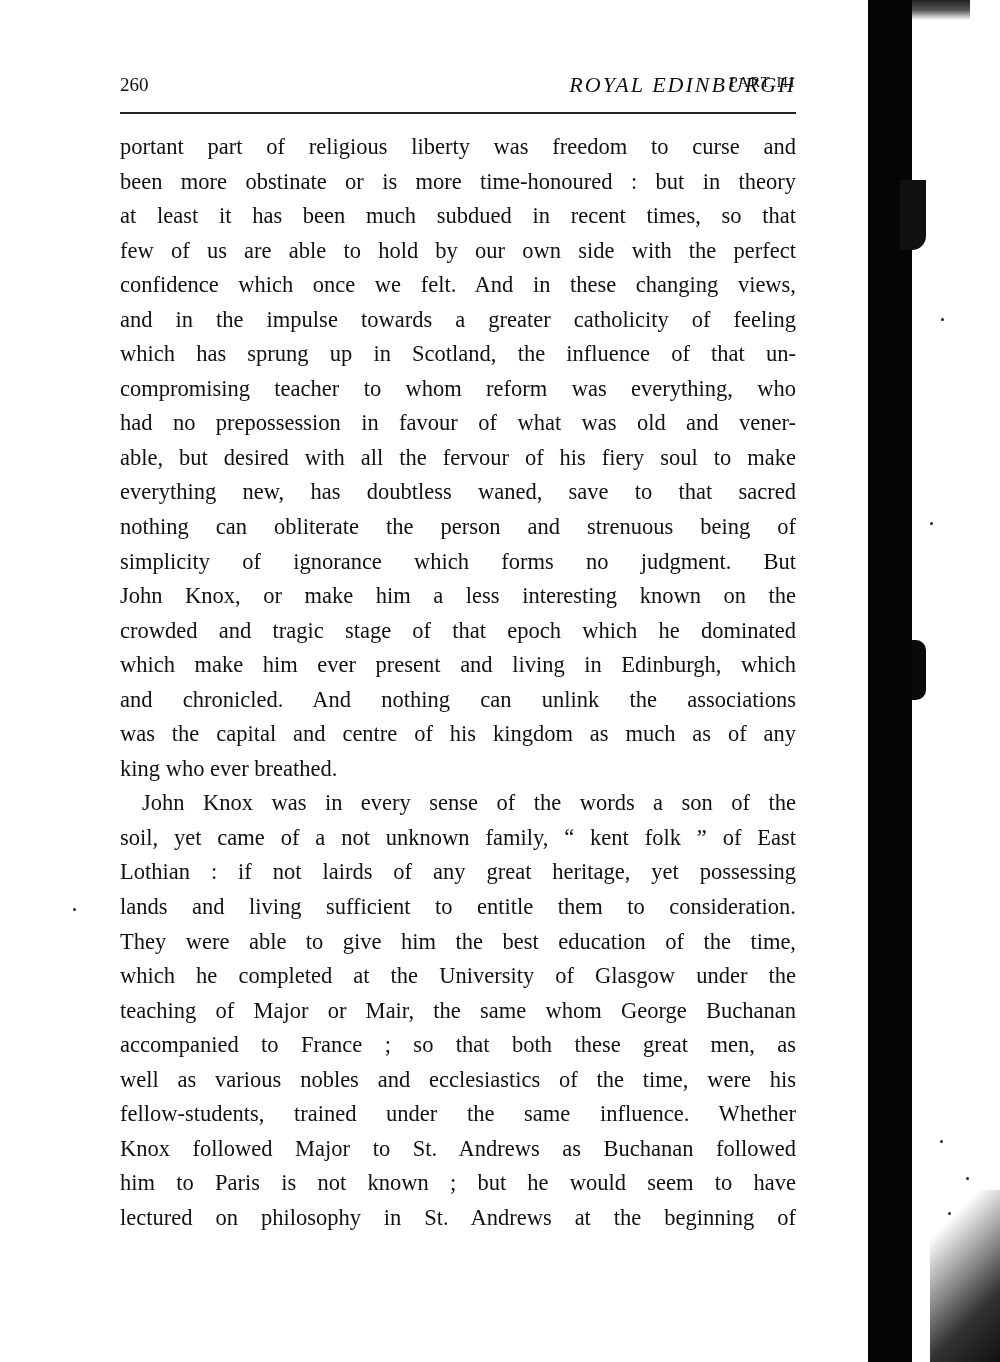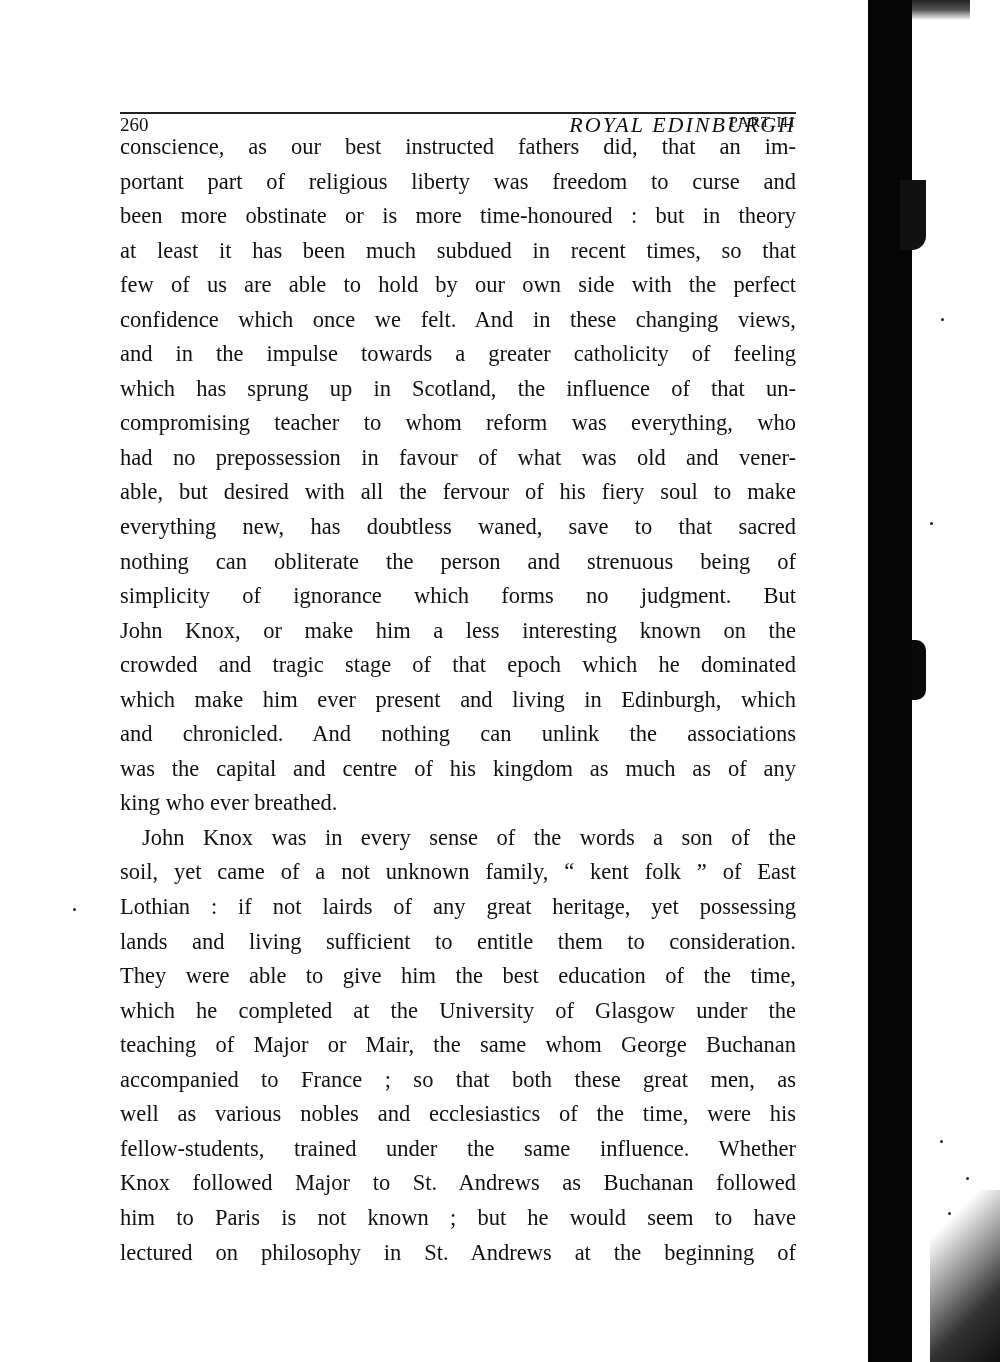--- a/index.html
+++ b/index.html
@@ -2,21 +2,21 @@
 <html><head>
 <meta charset="utf-8">
 <style>
   html, body { margin: 0; padding: 0; background: #ffffff; }
   body { width: 1000px; height: 1362px; position: relative; overflow: hidden; }
   .page {
     position: absolute; left: 0; top: 0; width: 1000px; height: 1362px; background: #ffffff;
   }
   .running-head {
     position: absolute; left: 120px; top: 74px; width: 676px; height: 30px;
-    font-family: "Liberation Serif", "DejaVu Serif", serif; color: #111; margin-top: 40px;
+    font-family: "Liberation Serif", "DejaVu Serif", serif; color: #111;
   }
   .page-number { position: absolute; left: 0; top: 0; font-size: 19px; }
   .running-title { position: absolute; left: 0; right: 0; top: -2px; text-align: right;
     font-size: 22px; font-style: italic; letter-spacing: 2px; }
   .part-label { position: absolute; right: 0; top: 0; font-size: 15px; letter-spacing: 1.5px; }
   .head-rule {
     position: absolute; left: 120px; top: 112px; width: 676px; height: 0;
     border-top: 2px solid #222;
   }
   .body-text {
@@ -58,21 +58,20 @@
 
   <div class="running-head">
     <span class="page-number">260</span>
     <div class="running-title">ROYAL EDINBURGH</div>
     <span class="part-label">PART III</span>
   </div>
 
   <div class="head-rule"></div>
 
   <div class="body-text">
-    <div class="line">conscience, as our best instructed fathers did, that an im-</div>
     <div class="line">portant part of religious liberty was freedom to curse and</div>
     <div class="line">been more obstinate or is more time-honoured : but in theory</div>
     <div class="line">at least it has been much subdued in recent times, so that</div>
     <div class="line">few of us are able to hold by our own side with the perfect</div>
     <div class="line">confidence which once we felt. And in these changing views,</div>
     <div class="line">and in the impulse towards a greater catholicity of feeling</div>
     <div class="line">which has sprung up in Scotland, the influence of that un-</div>
     <div class="line">compromising teacher to whom reform was everything, who</div>
     <div class="line">had no prepossession in favour of what was old and vener-</div>
     <div class="line">able, but desired with all the fervour of his fiery soul to make</div>

